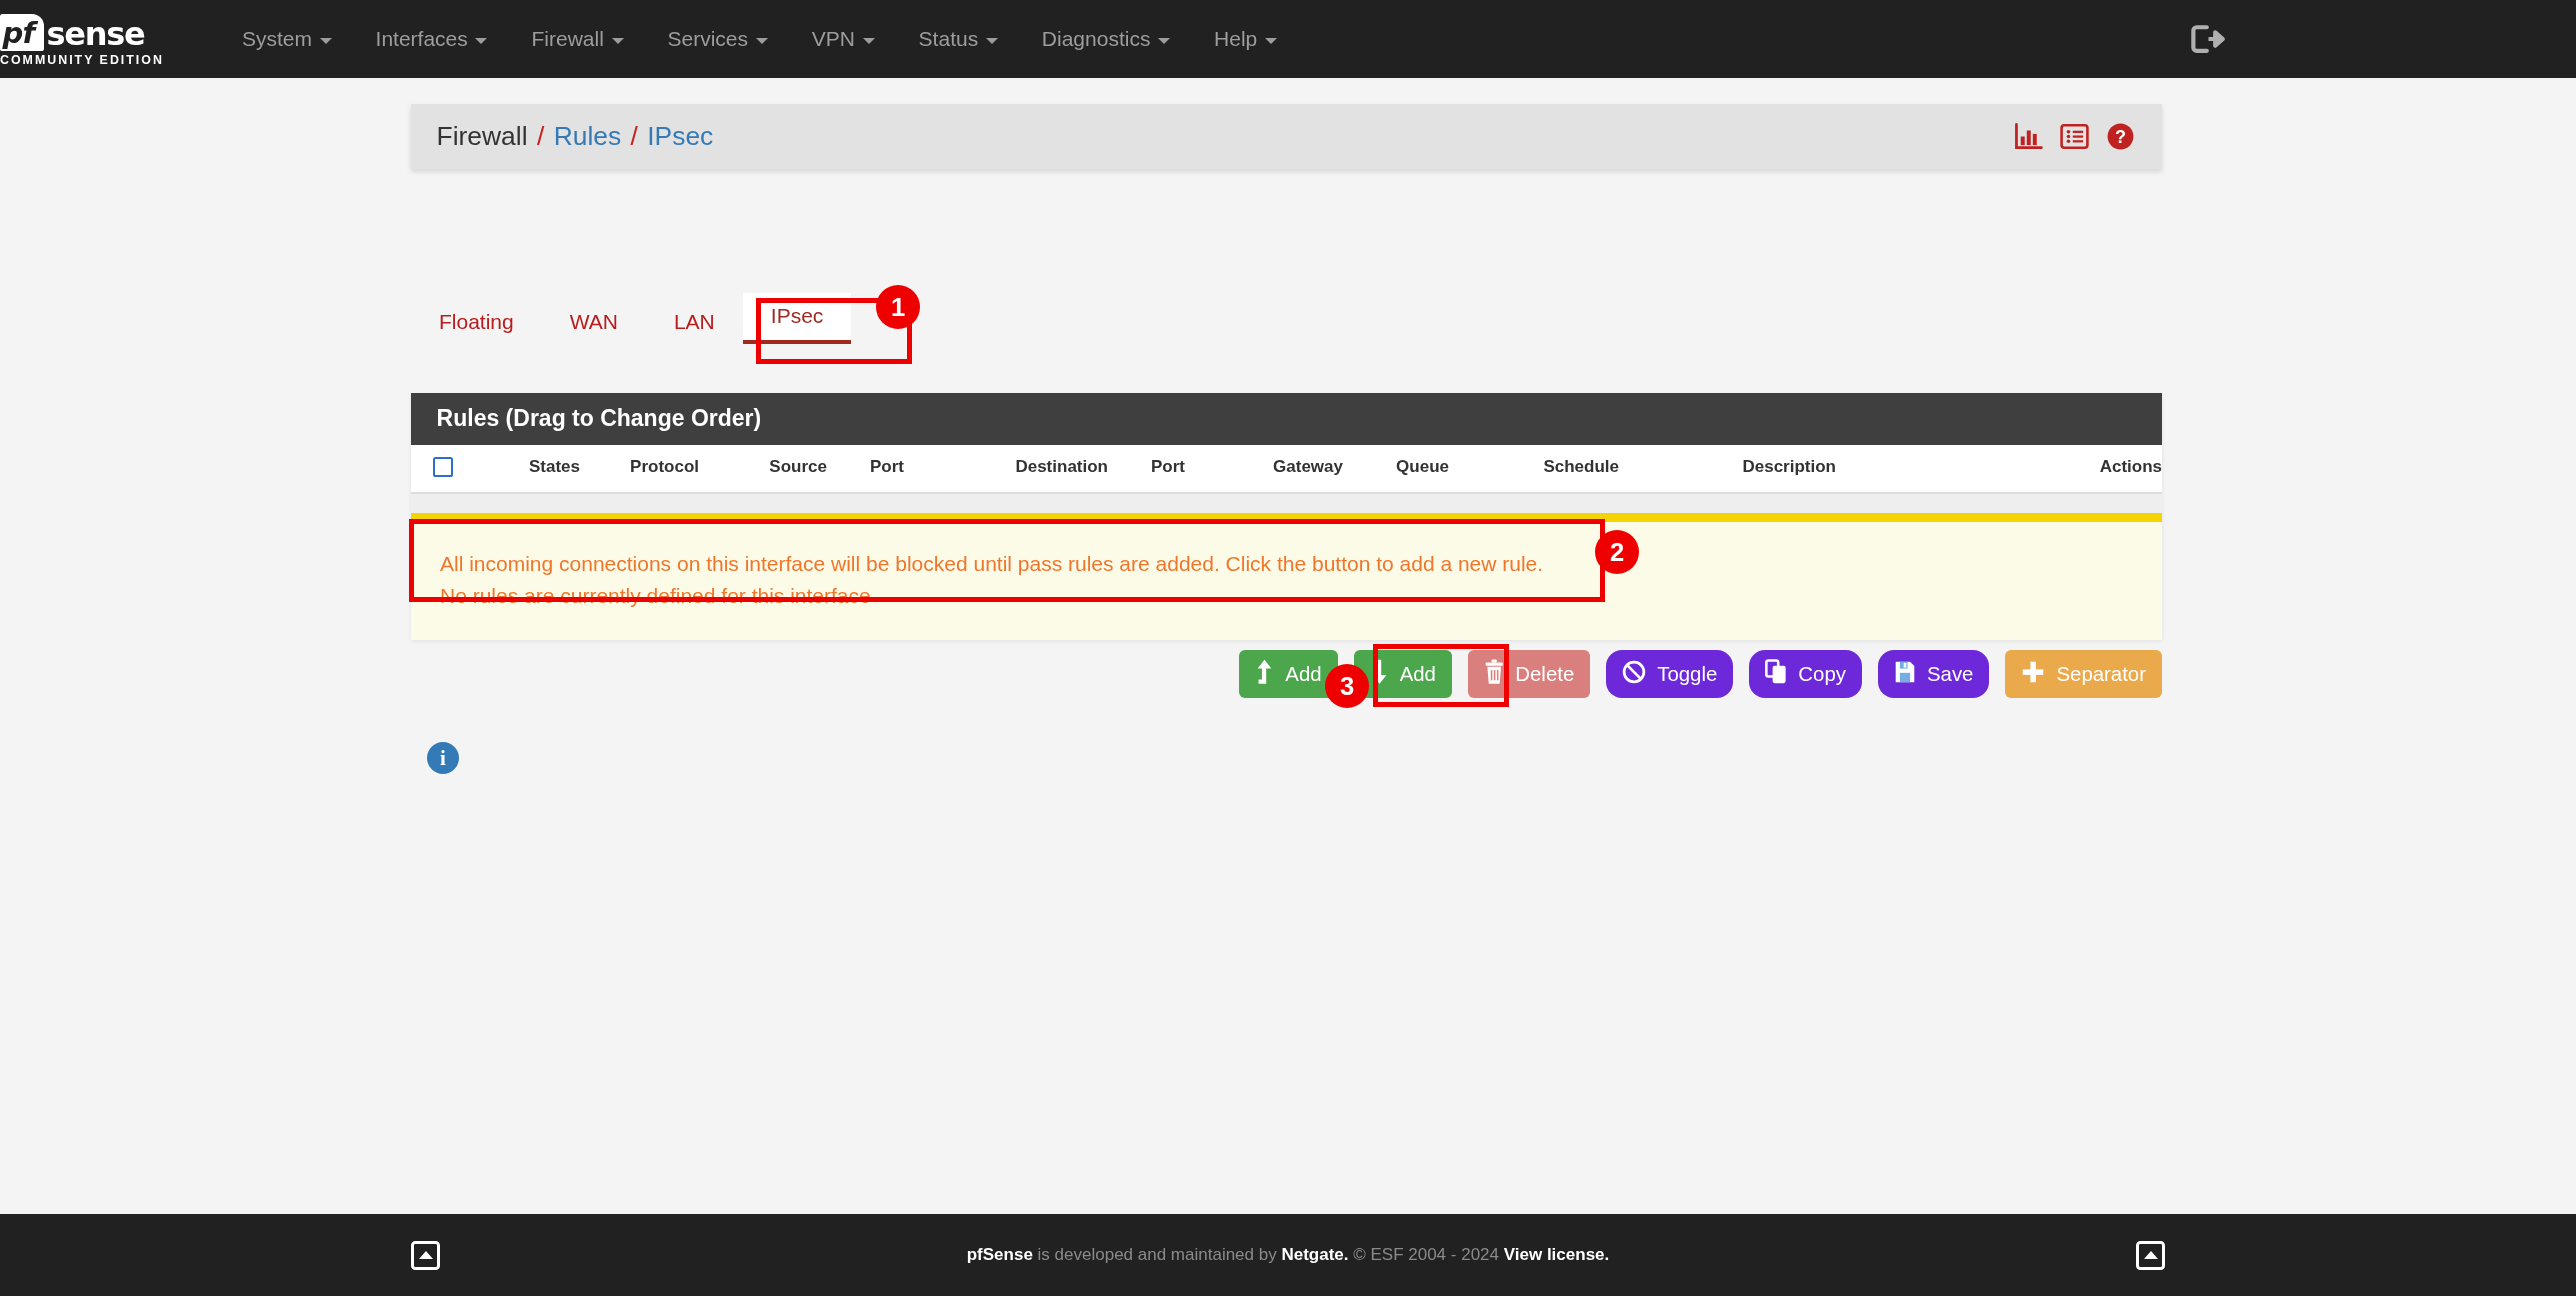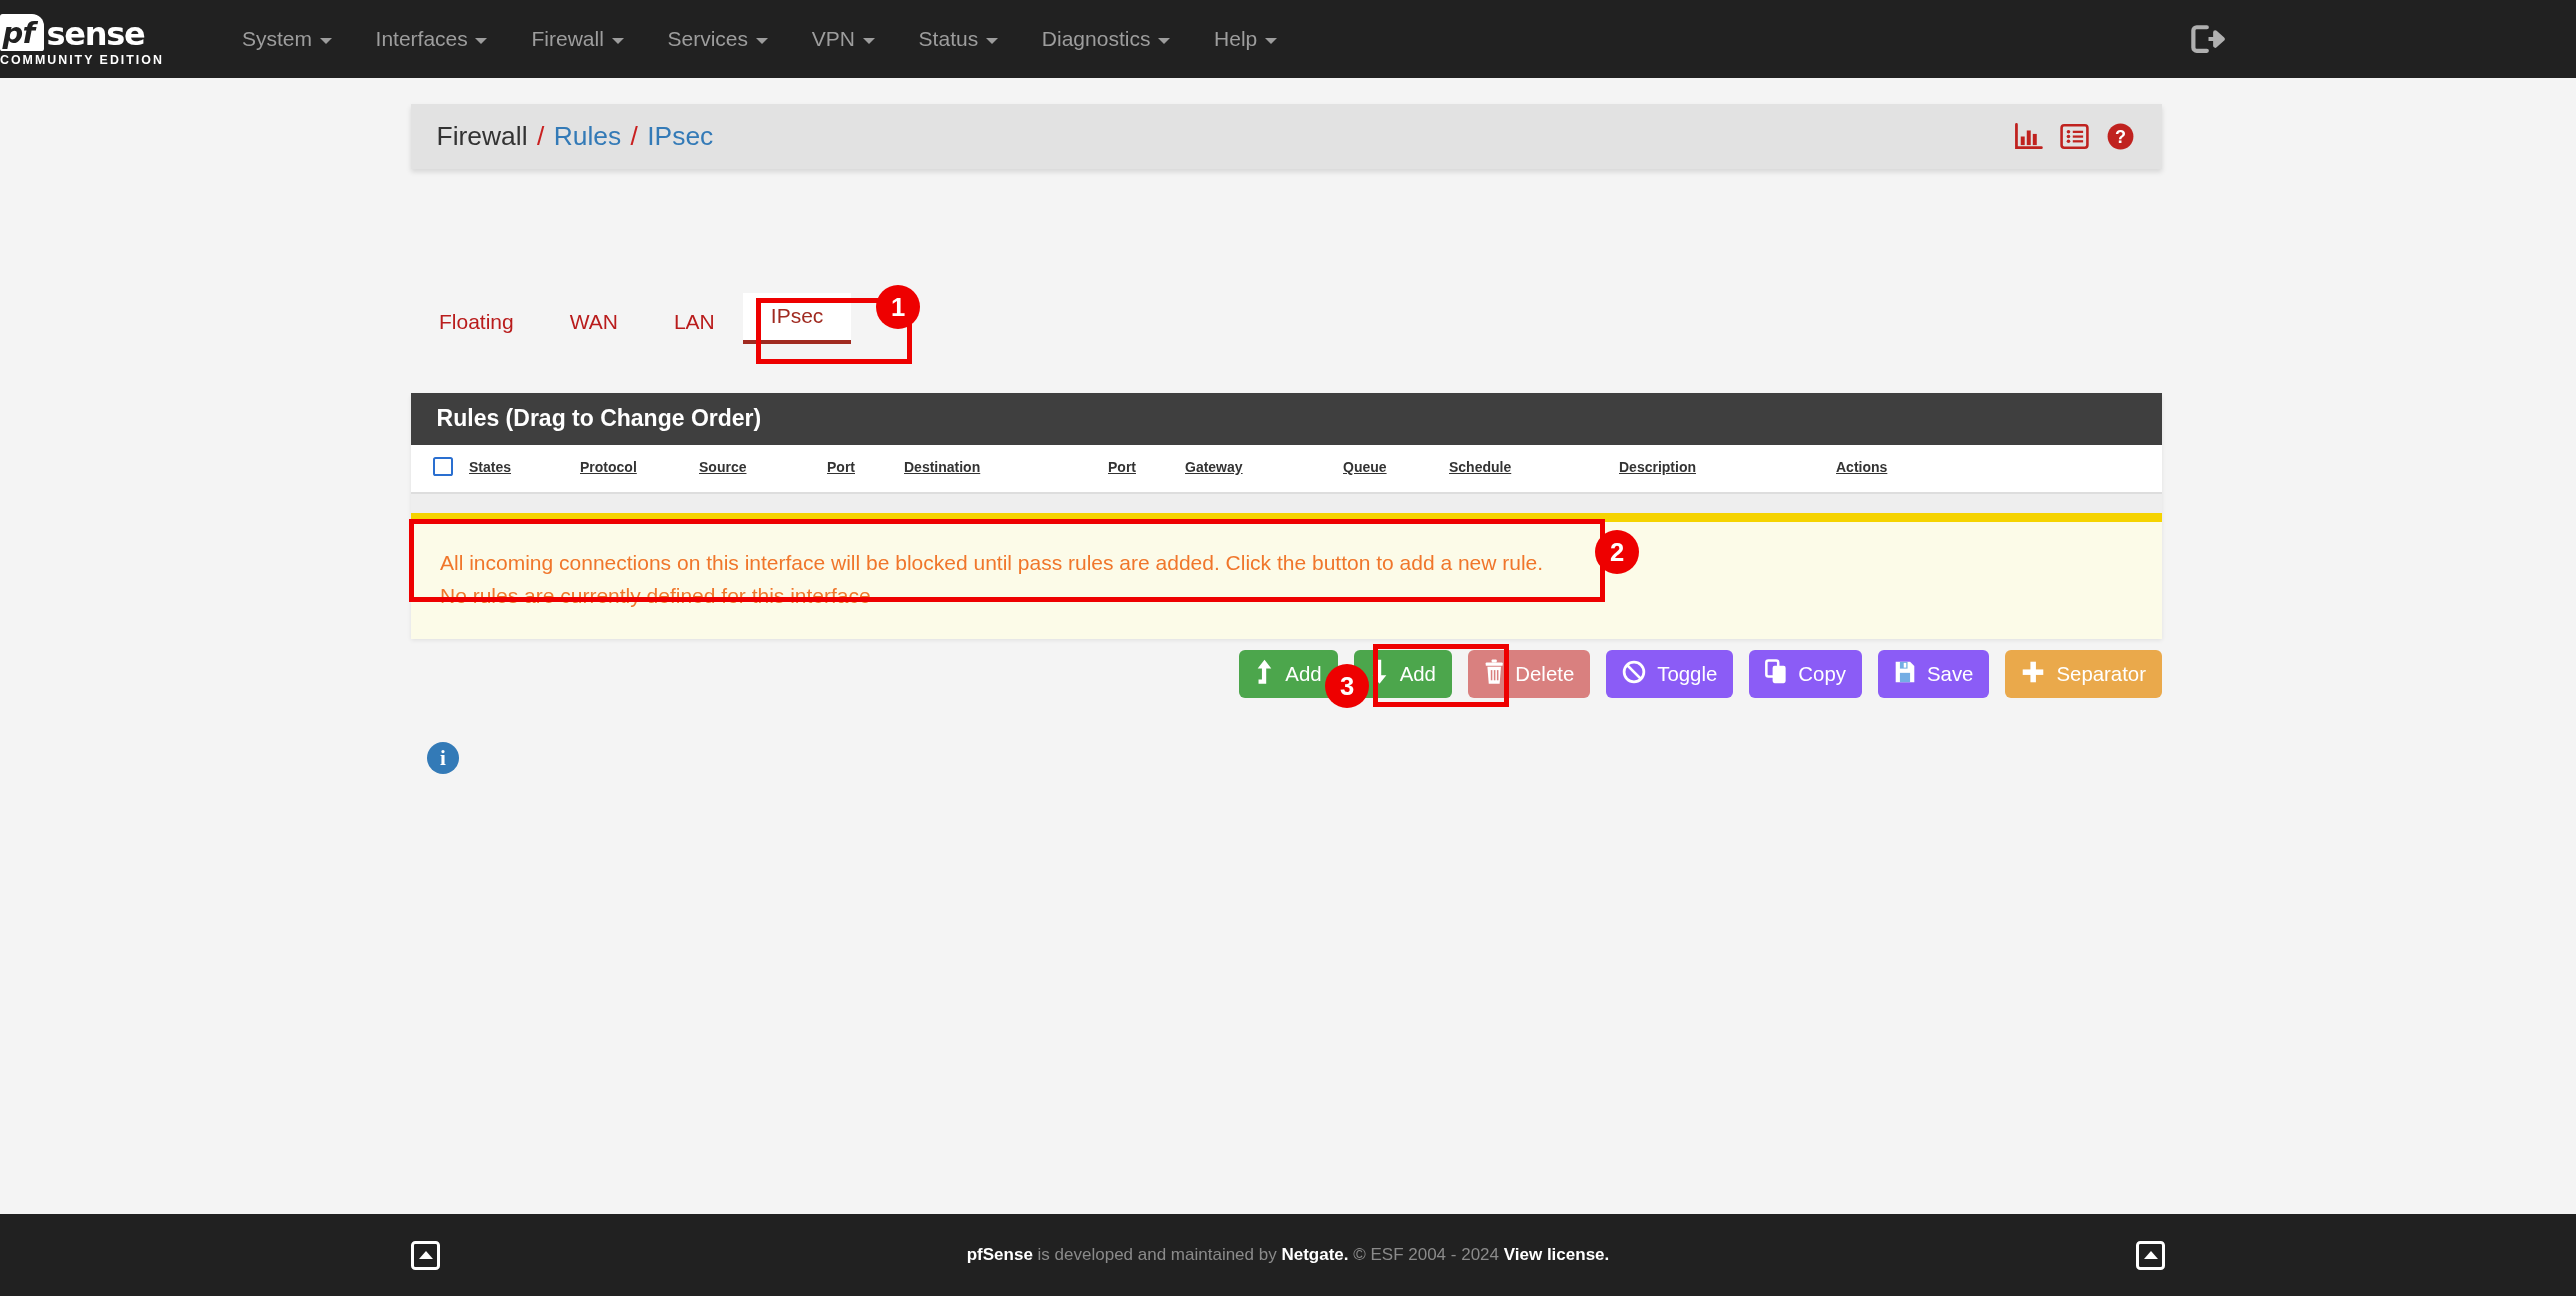--- a/index.html
+++ b/index.html
@@ -177,28 +177,27 @@
   }
   .panel-head {
     background: #3f3f3f;
     color: #ffffff;
     font-size: 23px;
     font-weight: 700;
     padding: 12px 25.6px 12.8px 25.6px;
   }
   .rules-table { width: 100%; border-collapse: collapse; }
   .rules-table th {
-    text-align: left;
-    font-size: 14px;
+    text-align: right;
+    font-size: 17px;
     font-weight: 700;
     color: #333333;
     padding: 12px 0 15.3px 0;
     border-bottom: 2.6px solid #dddddd;
     white-space: nowrap;
-    text-decoration: underline;
   }
   .th-chk { width: 58px; padding-left: 22px !important; }
   .row-checkbox {
     width: 19.6px; height: 19.6px;
     border: 2.6px solid #2a6fd0;
     border-radius: 2.6px;
     background: #ffffff;
     display: block;
     cursor: pointer;
   }
@@ -249,21 +248,21 @@
     border-radius: 6px;
     color: #ffffff;
     font-size: 20.4px;
     cursor: pointer;
     white-space: nowrap;
     border: none;
     font-family: "Liberation Sans", sans-serif;
   }
   .btn-green  { background: #4ca64c; }
   .btn-red    { background: #d9807f; }
-  .btn-blue   { background: #8b5cf6; }
+  .btn-blue   { background: #6d28d9; border-radius: 16px; }
   .btn-orange { background: #eaa94b; }
   .btn svg { flex: 0 0 auto; }
 
   
   .info-icon {
     position: absolute;
     left: 427px; top: 664px;
     width: 32px; height: 32px;
     border-radius: 50%;
     background: #337ab7;

